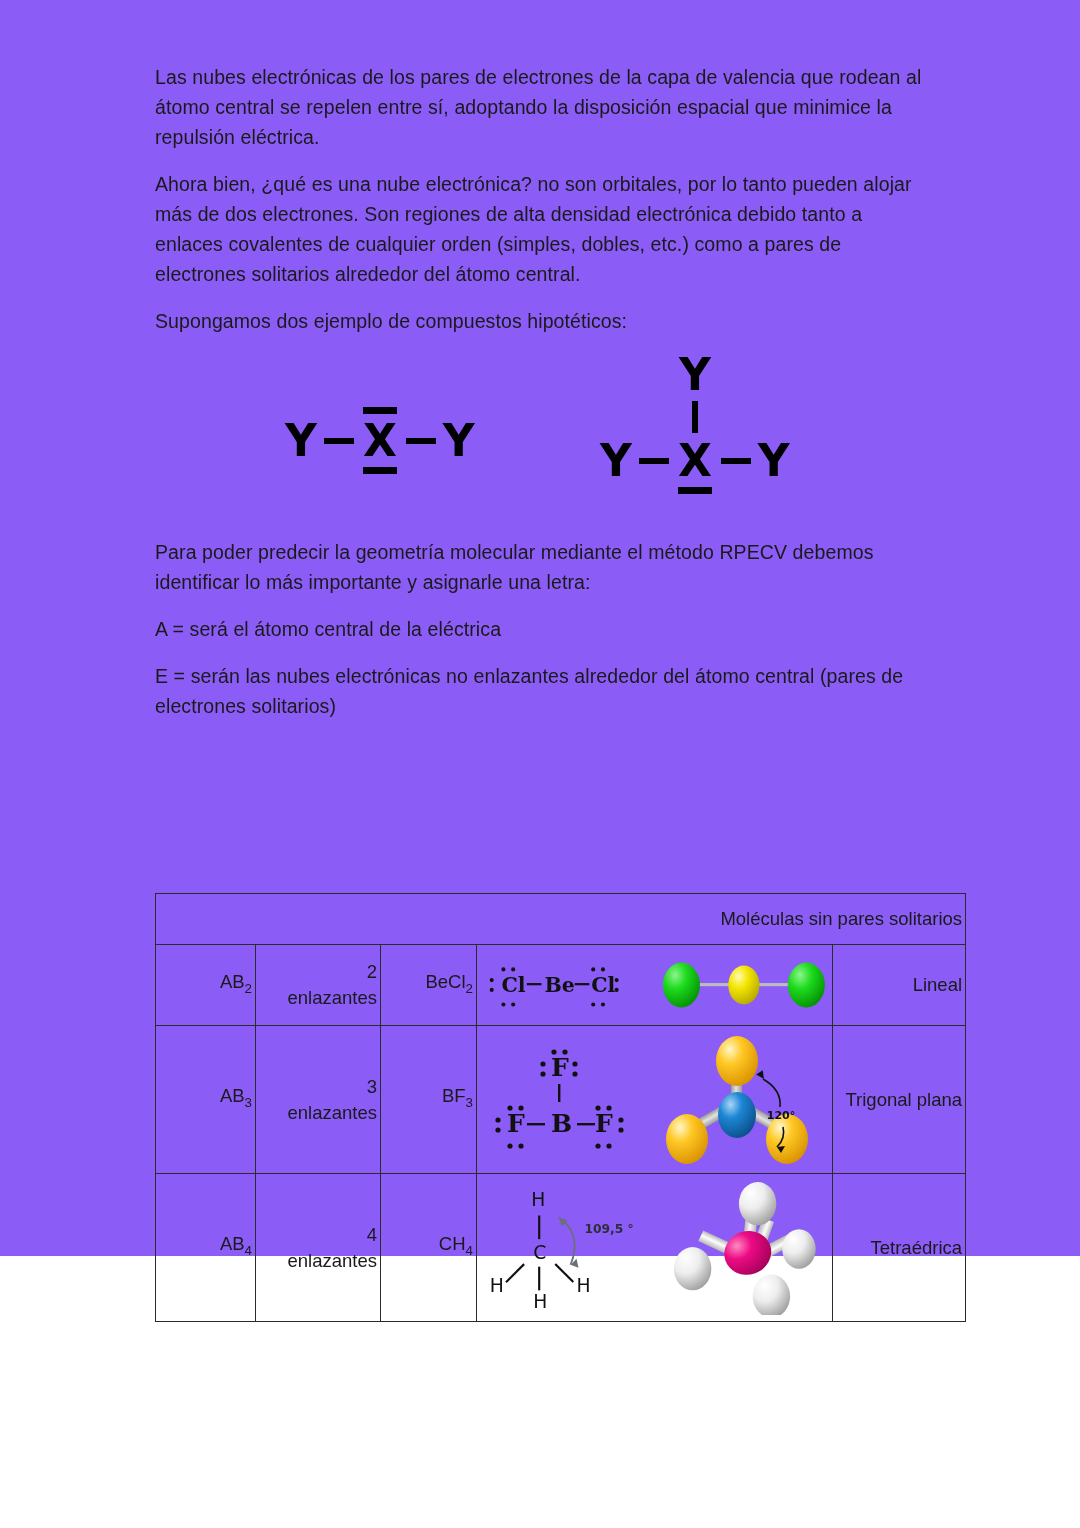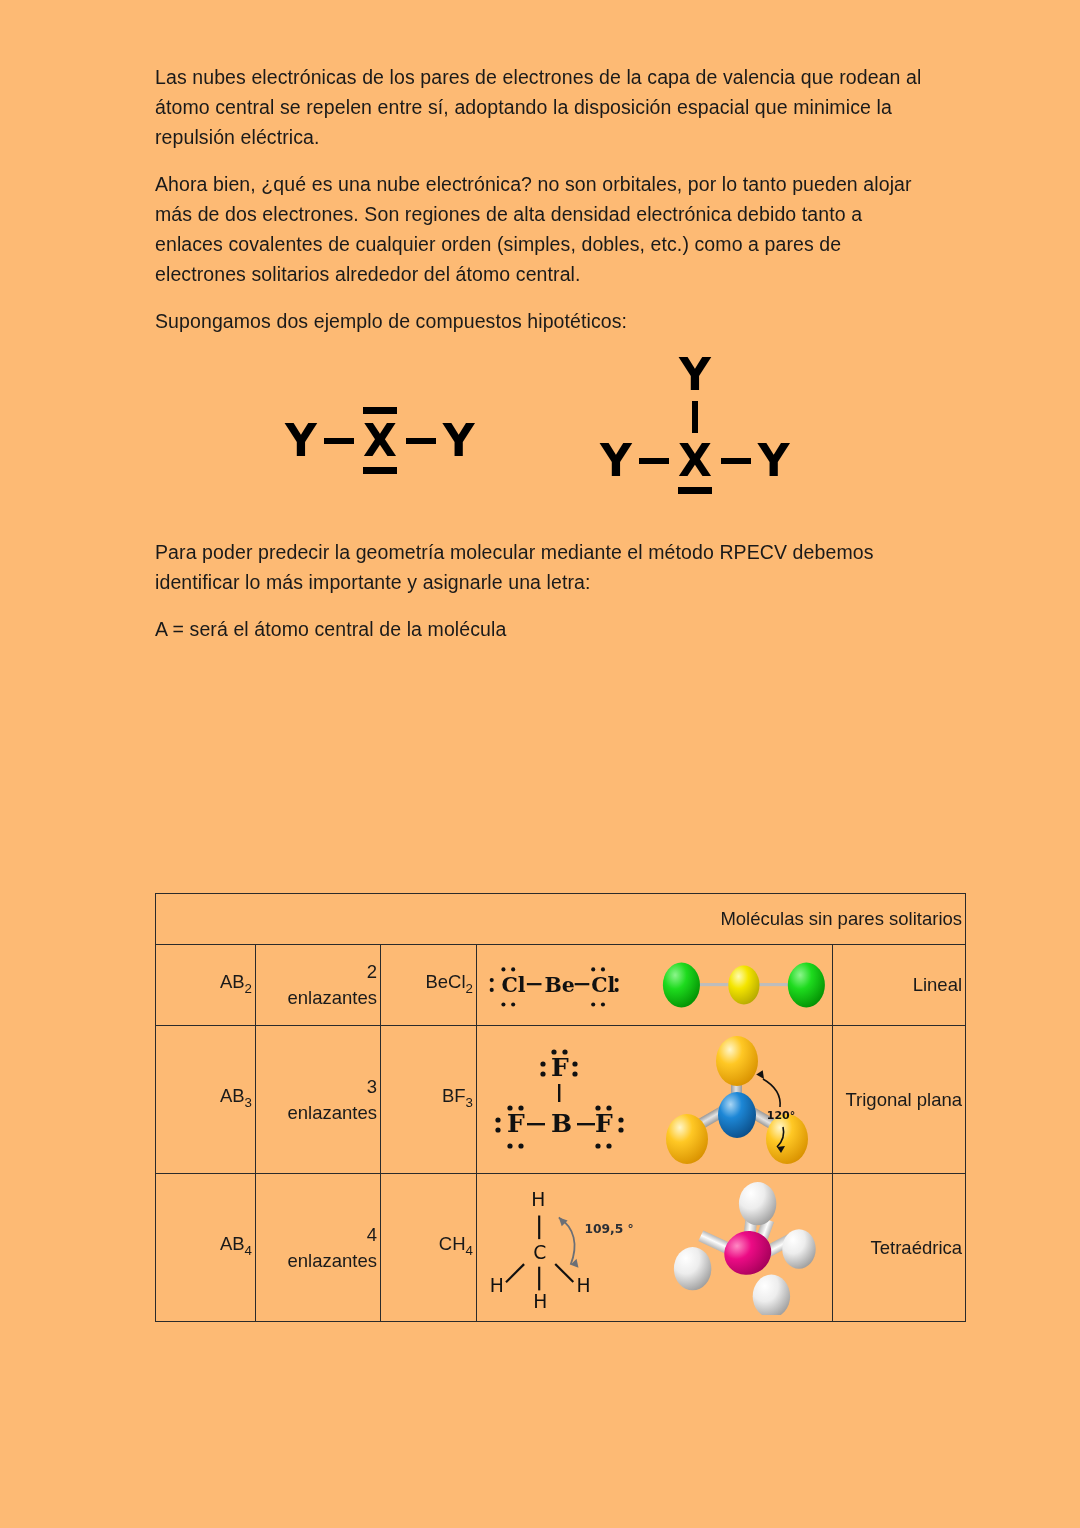--- a/index.html
+++ b/index.html
@@ -12,22 +12,22 @@
     height: 1528px;
     font-family: "Liberation Sans", sans-serif;
     color: #000000;
     position: relative;
     overflow: hidden;
   }
   .page {
     position: absolute;
     left: 0; top: 0;
     width: 1080px;
-    height: 1528px;
-    background: #fdba74;
+    height: 1256px;
+    background: #8b5cf6;
   }
   .content {
     position: absolute;
     left: 155px;
     top: 62px;
     width: 770px;
   }
   p.para {
     margin: 0 0 17px 0;
     font-size: 19.5px;
@@ -182,21 +182,22 @@
             <span class="lp-bottom"></span>
           </span>
           <span class="lbond-h"></span>
           <span class="latom">Y</span>
         </div>
       </div>
 
     </div>
 
     <p class="para">Para poder predecir la geometría molecular mediante el método RPECV debemos identificar lo más importante y asignarle una letra:</p>
-    <p class="para">A = será el átomo central de la molécula</p>
+    <p class="para">A = será el átomo central de la eléctrica</p>
+    <p class="para">E = serán las nubes electrónicas no enlazantes alrededor del átomo central (pares de electrones solitarios)</p>
 
   </div>
 
   <table class="geo-table">
     <colgroup>
       <col class="col-tipo">
         <col class="col-nubes">
         <col class="col-ej">
         <col class="col-rep">
         <col class="col-geo">

